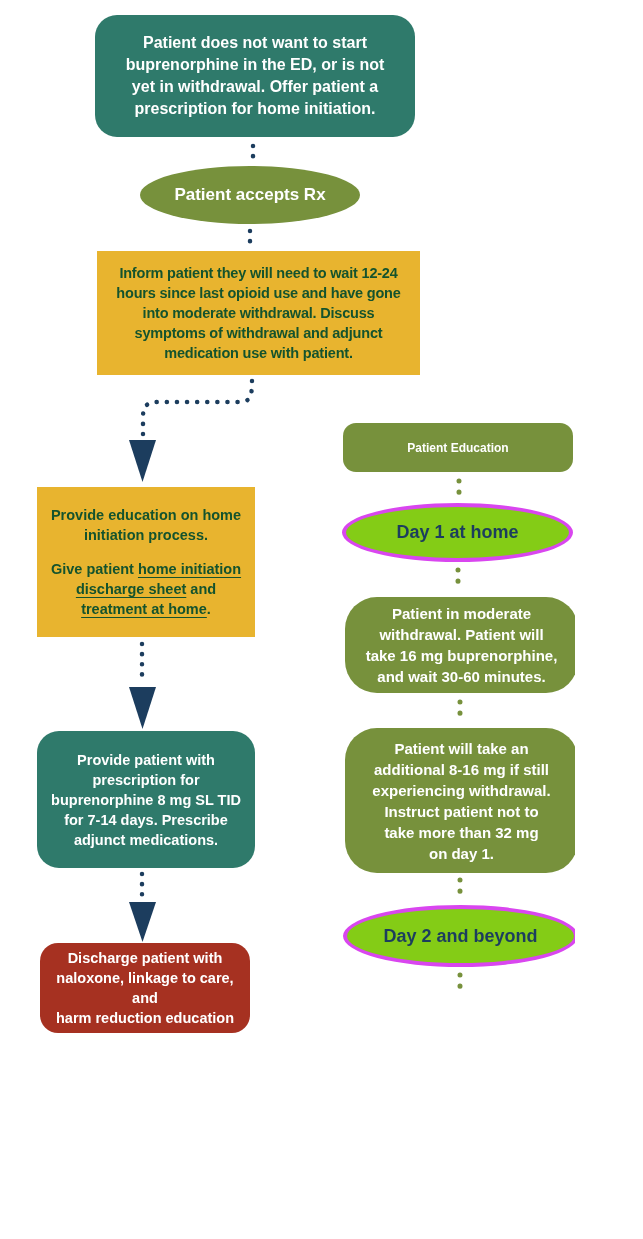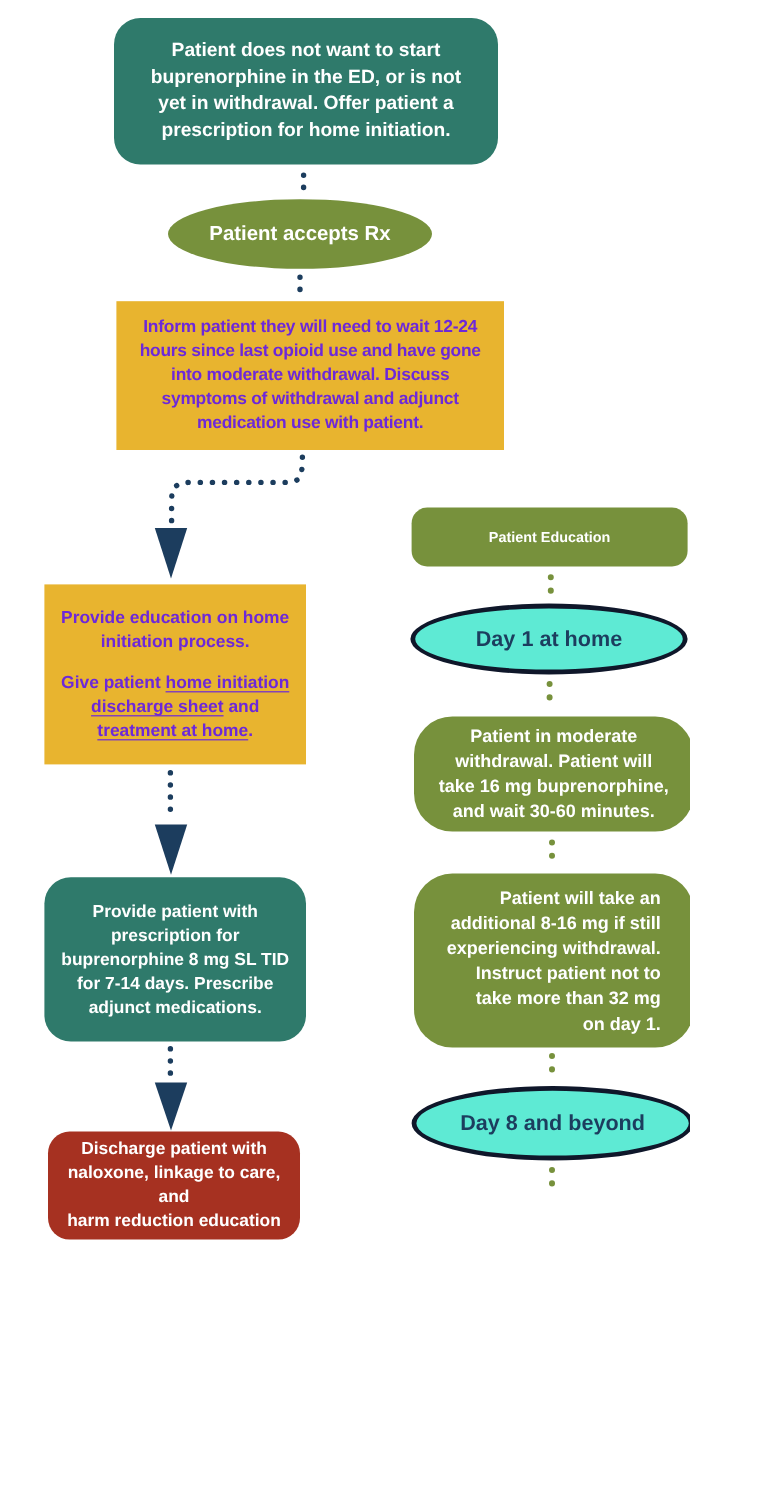--- a/index.html
+++ b/index.html
@@ -6,41 +6,41 @@
   #canvas{
     position:relative;width:575px;height:1239px;background:#ffffff;
     font-family:"Liberation Sans",sans-serif;font-weight:bold;overflow:hidden;
   }
   .box{
     position:absolute;display:flex;flex-direction:column;align-items:center;justify-content:center;
     text-align:center;box-sizing:border-box;
   }
   .prewrap{white-space:pre-line;}
   .teal{background:#2F7A6B;color:#ffffff;border-radius:22px;}
-  .yellow{background:#E8B42F;color:#6d28d9;}
+  .yellow{background:#E8B42F;color:#14532d;}
   .olive{background:#77913C;color:#ffffff;}
   .red{background:#A63121;color:#ffffff;border-radius:18px;}
   .green-rounded{background:#77913C;color:#ffffff;border-radius:32px;}
   .ellipse{
     position:absolute;display:flex;align-items:center;justify-content:center;
     text-align:center;border-radius:50%;box-sizing:border-box;
   }
   .ellipse.filled{background:#77913C;color:#ffffff;}
-  .ellipse.outline{background:#5eead4;border:4px solid #0f172a;color:#1C3D5E;}
+  .ellipse.outline{background:#84cc16;border:4px solid #d946ef;color:#1C3D5E;}
   .intro-box{left:95px;top:15px;width:320px;height:122px;font-size:16px;line-height:22px;padding:6px 10px;}
   .accepts-ellipse{left:140px;top:166px;width:220px;height:58px;font-size:17px;}
   .inform-box{left:97px;top:251px;width:323px;height:124px;font-size:14.5px;line-height:20px;letter-spacing:-0.2px;padding:4px 4px;}
   .education-box{left:37px;top:487px;width:218px;height:150px;font-size:14.5px;line-height:20px;padding:6px 6px;}
   .education-box .para2{margin-top:14px;}
   .prescription-box{left:37px;top:731px;width:218px;height:137px;font-size:14.5px;line-height:20px;padding:6px 6px;}
   .discharge-box{left:40px;top:943px;width:210px;height:90px;font-size:14.5px;line-height:20px;padding:4px 6px;}
   .pe-header{left:343px;top:423px;width:230px;height:49px;font-size:12px;border-radius:13px;}
   .day1-ellipse{left:342px;top:503px;width:231px;height:59px;font-size:18px;}
   .step1-box{left:345px;top:597px;width:233px;height:96px;font-size:15px;line-height:21px;padding:4px 8px;}
-  .step2-box{left:345px;top:728px;width:233px;height:145px;font-size:15px;line-height:21px;padding:4px 16px;text-align:right;}
+  .step2-box{left:345px;top:728px;width:233px;height:145px;font-size:15px;line-height:21px;padding:4px 16px;}
   .day2-ellipse{left:343px;top:905px;width:235px;height:62px;font-size:18px;}
   .step3-box{left:344px;top:1001px;width:234px;height:197px;font-size:15px;line-height:21.5px;padding:6px 8px;}
   .link{text-decoration:underline;text-underline-offset:3px;cursor:pointer;}
   #connector-layer{position:absolute;left:0;top:0;z-index:0;}
   .box,.ellipse{z-index:1;}
 </style>
 </head>
 <body>
 
 <div id="canvas">
@@ -130,17 +130,17 @@
   <div class="box green-rounded step2-box">
     <div class="prewrap">Patient will take an
 additional 8-16 mg if still
 experiencing withdrawal.
 Instruct patient not to
 take more than 32 mg
 on day 1.</div>
   </div>
 
   <div class="ellipse outline day2-ellipse">
-    <div>Day 8 and beyond</div>
+    <div>Day 2 and beyond</div>
   </div>
 
 
 </div>
 
 </body></html>

